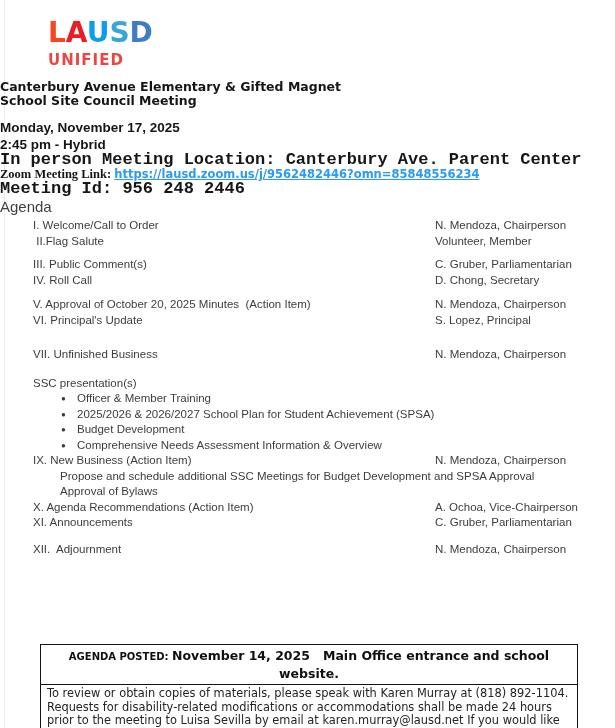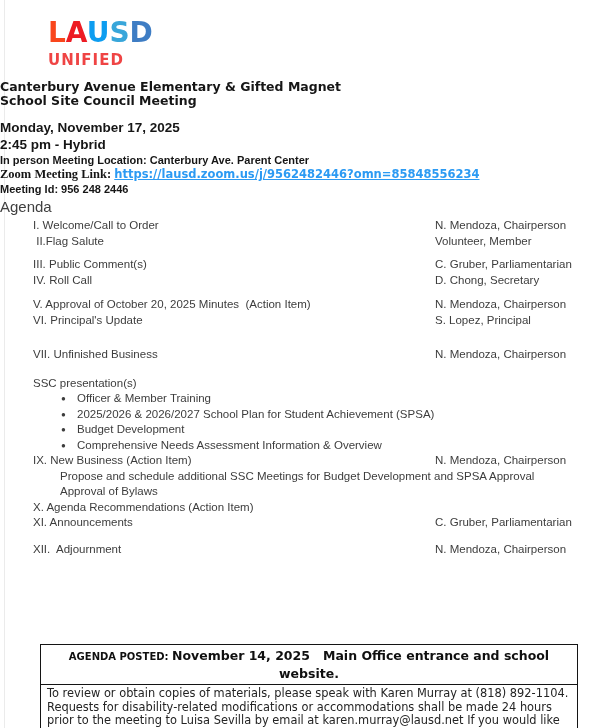--- a/index.html
+++ b/index.html
@@ -12,21 +12,21 @@
   .logo { position:absolute; left:48px; top:14px; }
   .logo-word { font-family:"DejaVu Sans", sans-serif; font-weight:800; font-size:28px; line-height:38px; letter-spacing:0px; }
   .logo-unified { font-family:"DejaVu Sans", sans-serif; font-weight:800; font-size:15px; letter-spacing:1px; line-height:16px; margin-top:0px; }
 
   
   .header-block { position:absolute; top:80px; left:0; right:6px; text-align:left; color:#161616; }
   .h-school   { font-family:"DejaVu Sans", sans-serif; font-weight:bold; font-size:12.5px; line-height:14px; }
   .h-meeting  { font-family:"DejaVu Sans", sans-serif; font-weight:bold; font-size:12.5px; line-height:14px; }
   .h-date     { font-family:"Liberation Sans", sans-serif; font-weight:bold; font-size:13.5px; line-height:15px; margin-top:12px; }
   .h-time     { font-family:"Liberation Sans", sans-serif; font-weight:bold; font-size:13.5px; line-height:15px; margin-top:2px; }
-  .h-serif    { font-family:Liberation Sans, sans-serif; font-weight:bold; font-size:11px; line-height:14px; margin-top:1px; }
+  .h-serif    { font-family:Liberation Mono, monospace; font-weight:bold; font-size:17px; line-height:14px; margin-top:1px; }
   .h-zoomline { font-family:"Liberation Serif", serif; font-weight:bold; font-size:12.5px; line-height:14px; margin-top:0px; }
   .h-zoomline a { font-family:"DejaVu Sans", sans-serif; font-weight:bold; font-size:11.5px; text-decoration:underline; }
   .h-agenda   { font-family:"Liberation Sans", sans-serif; font-weight:normal; font-size:15px; color:#3f3f3f; line-height:17px; margin-top:2px; }
 
   
   .agenda { position:absolute; top:218px; left:33px; right:0; color:#3d3d3d; font-size:11.5px; }
   .row  { position:relative; height:15.5px; line-height:15.5px; }
   .row .l { position:absolute; left:0; top:0; white-space:pre-wrap; }
   .row .r { position:absolute; left:402px; top:0; white-space:pre-wrap; }
   .gap8  { height:8px; }
@@ -125,20 +125,21 @@
     <span class="r">N. Mendoza, Chairperson</span>
   </div>
   <div class="srow">
     <span class="stxt">Propose and schedule additional SSC Meetings for Budget Development and SPSA Approval</span>
   </div>
   <div class="srow">
     <span class="stxt">Approval of Bylaws</span>
   </div>
   <div class="row">
     <span class="l">X. Agenda Recommendations (Action Item)</span>
+    <span class="r">A. Ochoa, Vice-Chairperson</span>
   </div>
   <div class="row">
     <span class="l">XI. Announcements</span>
     <span class="r">C. Gruber, Parliamentarian</span>
   </div>
   <div class="gap11"></div>
   <div class="row">
     <span class="l">XII.  Adjournment</span>
     <span class="r">N. Mendoza, Chairperson</span>
   </div>

